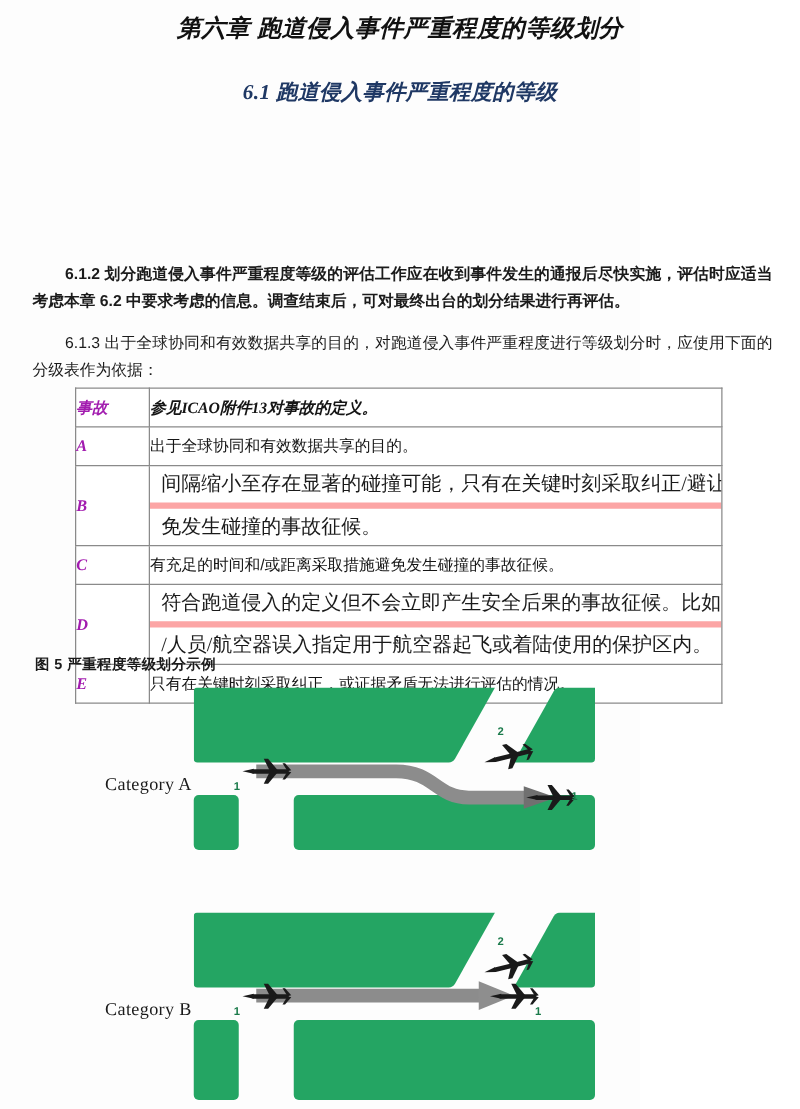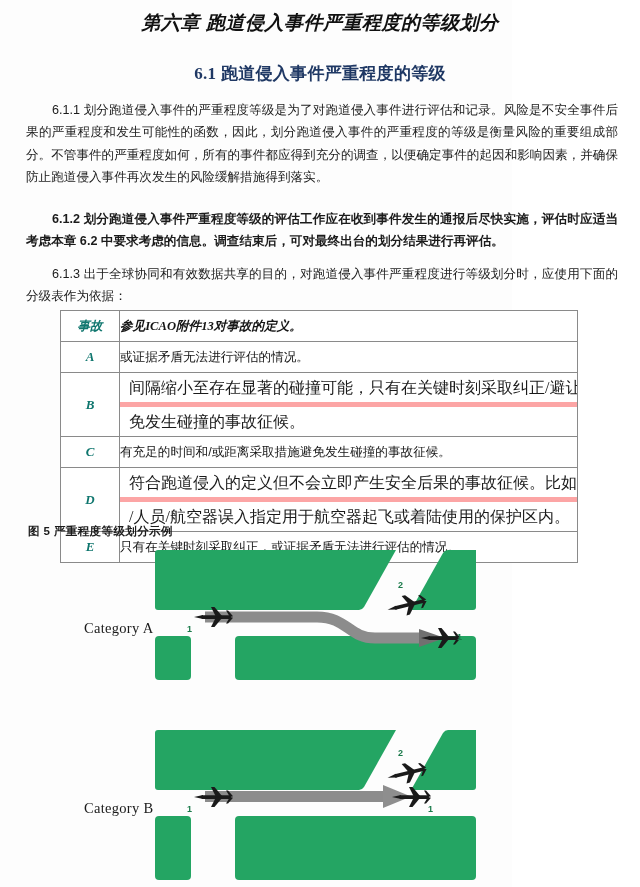--- a/index.html
+++ b/index.html
@@ -42,20 +42,21 @@
     position: absolute;
     top: 62px;
     left: 0;
     width: 640px;
     text-align: center;
     font-family: "Liberation Serif", "DejaVu Serif", serif;
     font-weight: bold;
     font-size: 17px;
     color: #1f3864;
     letter-spacing: 0.3px;
+    font-style: italic;
   }
   .para {
     font-size: 12.6px;
     line-height: 22.3px;
     text-align: justify;
     text-justify: inter-ideograph;
     text-indent: 26px;
     color: #1b1b1b;
     margin: 0 0 6px 0;
     font-family: "Liberation Sans", "DejaVu Sans", sans-serif;
@@ -74,26 +75,25 @@
     table-layout: fixed;
     background: #ffffff;
   }
   .grade-table td {
     border: 1px solid #8a8a8a;
     padding: 0;
     vertical-align: middle;
   }
   .col-code {
     width: 58px;
-    text-align: center;
     font-style: italic;
     font-weight: bold;
     font-size: 13px;
     font-family: "Liberation Serif", "DejaVu Serif", serif;
-    color: #0f766e;
+    color: #a21caf;
   }
   .col-desc {
     font-size: 12.6px;
     font-family: "Liberation Sans", "DejaVu Sans", sans-serif;
     color: #151515;
     padding: 0 0 0 9px;
     line-height: 29px;
   }
   .col-desc.ital {
     font-style: italic;
@@ -166,35 +166,34 @@
 </style>
 </head>
 <body>
 
 <div class="page">
 
   <div class="chapter-title">第六章 跑道侵入事件严重程度的等级划分</div>
 
   <div class="section-heading">6.1 跑道侵入事件严重程度的等级</div>
 
-  <p class="para" id="p1">6.1.1 划分跑道侵入事件的严重程度等级是为了对跑道侵入事件进行评估和记录。风险是不安全事件后果的严重程度和发生可能性的函数，因此，划分跑道侵入事件的严重程度的等级是衡量风险的重要组成部分。不管事件的严重程度如何，所有的事件都应得到充分的调查，以便确定事件的起因和影响因素，并确保防止跑道侵入事件再次发生的风险缓解措施得到落实。</p>
 
   <p class="para" id="p2">6.1.2 划分跑道侵入事件严重程度等级的评估工作应在收到事件发生的通报后尽快实施，评估时应适当考虑本章 6.2 中要求考虑的信息。调查结束后，可对最终出台的划分结果进行再评估。</p>
 
   <p class="para" id="p3">6.1.3 出于全球协同和有效数据共享的目的，对跑道侵入事件严重程度进行等级划分时，应使用下面的分级表作为依据：</p>
 
   <table class="grade-table">
     <tbody id="grade-tbody">
         <tr class="single-row">
           <td class="col-code" style="font-size: 12.5px; font-family: &quot;Liberation Sans&quot;, &quot;DejaVu Sans&quot;, sans-serif;">事故</td>
           <td class="col-desc ital">参见ICAO附件13对事故的定义。</td>
         </tr>
         <tr class="single-row">
           <td class="col-code">A</td>
-          <td class="col-desc">或证据矛盾无法进行评估的情况。</td>
+          <td class="col-desc">出于全球协同和有效数据共享的目的。</td>
         </tr>
         <tr class="double-row">
           <td class="col-code">B</td>
           <td class="two-line-cell">
             <div class="desc-line">间隔缩小至存在显著的碰撞可能，只有在关键时刻采取纠正/避让措施才能避</div>
             <div class="desc-line">免发生碰撞的事故征候。</div>
           </td>
         </tr>
         <tr class="single-row">
           <td class="col-code">C</td>

